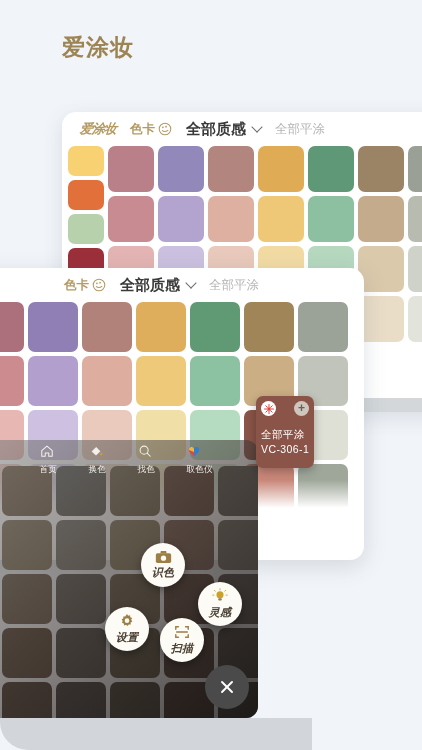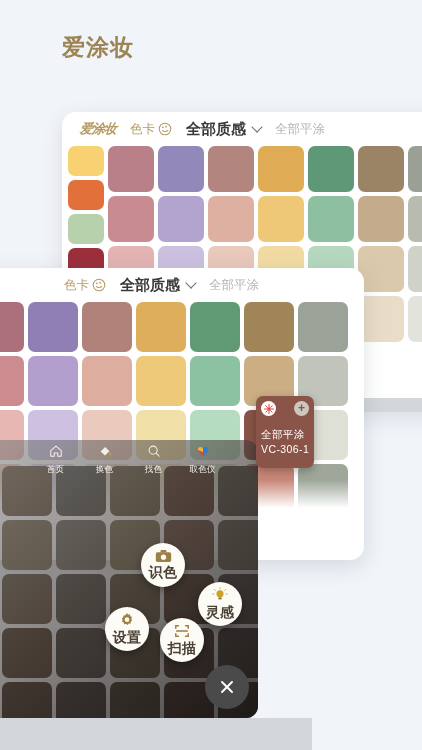--- a/index.html
+++ b/index.html
@@ -2,21 +2,21 @@
 <html><head>
 <meta charset="utf-8">
 <style>
   html,body{margin:0;padding:0;}
   body{
     width:422px;height:750px;overflow:hidden;position:relative;
     background:#f1f4f8;
     font-family:"Liberation Sans","DejaVu Sans",sans-serif;
     -webkit-font-smoothing:antialiased;
   }
-  .stage{position:absolute;inset:0;overflow:hidden;}
+  .stage{position:absolute;inset:0;overflow:hidden;border-radius:28px;}
 
   
   .header{position:absolute;left:62px;top:34px;}
   .header .title{
     font-size:23px;font-weight:bold;color:#9c8454;letter-spacing:1px;
     line-height:1.15;
   }
   .header .subtitle{
     font-size:13.5px;color:#a08f63;margin-top:4px;letter-spacing:.3px;
   }
@@ -35,21 +35,21 @@
   .toolbar{
     height:34px;display:flex;align-items:center;gap:14px;
     padding:0 0 0 18px;box-sizing:border-box;
   }
   .logo-script{
     font-family:"Liberation Serif","DejaVu Serif",serif;
     font-style:italic;font-weight:bold;font-size:13px;color:#b59a62;
     letter-spacing:-1px;transform:skewX(-6deg);white-space:nowrap;
   }
   .tb-item{display:flex;align-items:center;gap:3px;white-space:nowrap;}
-  .tb-cardlabel{font-size:12.5px;color:#b59a62;font-weight:normal;}
+  .tb-cardlabel{font-size:12.5px;color:#b59a62;font-weight:bold;}
   .tb-strong{font-size:15px;color:#3a3a3a;font-weight:bold;}
   .tb-muted{font-size:12.5px;color:#b4b4b4;}
   .palette-ic{width:14px;height:14px;display:inline-block;vertical-align:middle;}
   .chev{
     width:7px;height:7px;border-right:1.6px solid #6d6d6d;border-bottom:1.6px solid #6d6d6d;
     transform:rotate(45deg);margin-left:4px;margin-top:-4px;
   }
 
   
   .grid{display:flex;gap:4px;padding:0 0 0 6px;box-sizing:border-box;}
@@ -94,31 +94,31 @@
   .sheet-grid{display:flex;gap:4px;padding:26px 0 0 2px;box-sizing:border-box;}
   .sheet-grid .sw{width:50px;height:50px;}
   .scrim{
     position:absolute;inset:0;
     background:linear-gradient(135deg,rgba(120,120,120,.55) 0%,rgba(70,62,58,.60) 45%,rgba(28,24,22,.80) 100%);
   }
   .navbar{
     position:absolute;left:0;right:0;top:4px;height:28px;
     display:flex;justify-content:center;gap:17px;align-items:flex-start;
   }
-  .nav-item{display:flex;flex-direction:column;align-items:center;gap:2px;width:32px;}
+  .nav-item{display:flex;flex-direction:column;align-items:flex-start;gap:2px;width:32px;}
   .nav-item .lbl{font-size:8.5px;color:#f2efe9;letter-spacing:.2px;}
 
   
   .fab{
     position:absolute;border-radius:50%;background:#fdfbf6;
     box-shadow:0 3px 9px rgba(0,0,0,.35);
     display:flex;flex-direction:column;align-items:center;justify-content:center;gap:1px;
     z-index:50;
   }
-  .fab .lbl{font-size:14px;color:#4a4034;font-weight:bold;letter-spacing:.3px;}
+  .fab .lbl{font-size:11px;color:#4a4034;font-weight:bold;letter-spacing:.3px;font-style:italic;}
   .fab-shi{left:141px;top:543px;width:44px;height:44px;}
   .fab-ling{left:198px;top:582px;width:44px;height:44px;}
   .fab-she{left:105px;top:607px;width:44px;height:44px;}
   .fab-sao{left:160px;top:618px;width:44px;height:44px;}
   .fab-xia{left:126px;top:663px;width:44px;height:44px;}
   .close-btn{
     position:absolute;left:205px;top:665px;width:44px;height:44px;border-radius:50%;
     background:#4a4a4a;display:flex;align-items:center;justify-content:center;z-index:50;
   }
   .bottom-strip{position:absolute;left:0;top:718px;width:312px;height:32px;background:#d2d6da;}

